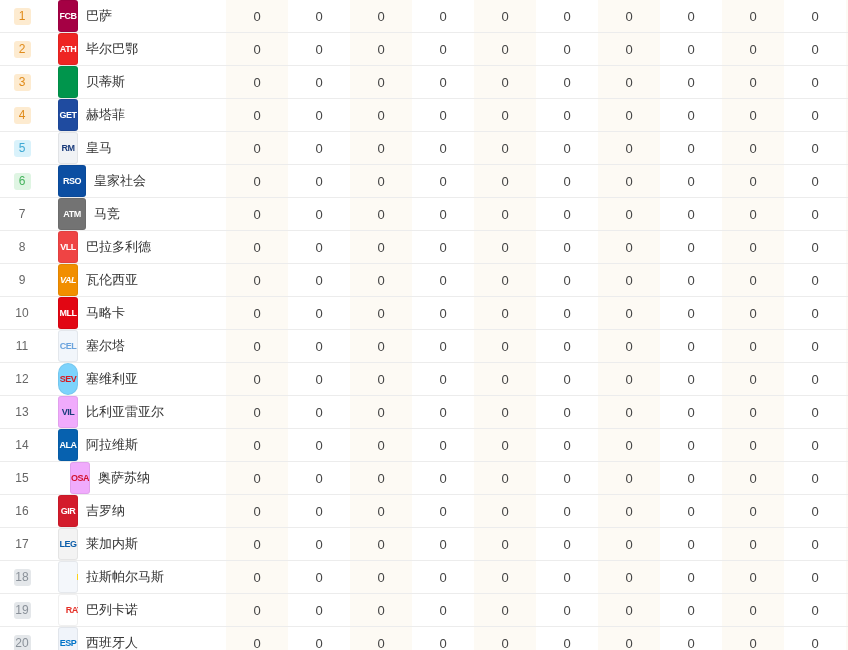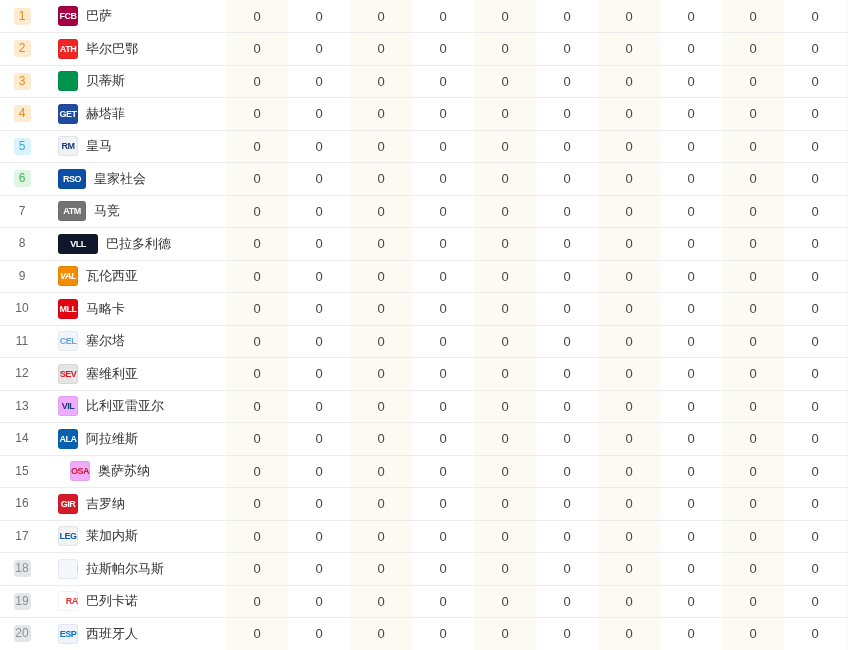--- a/index.html
+++ b/index.html
@@ -71,21 +71,21 @@
     text-align: left;
   }
   .team-wrap {
     display: flex;
     align-items: center;
     gap: 8px;
     padding-left: 14px;
   }
   .crest {
     width: 20px;
-    height: 20px;
+    height: 32px;
     flex: 0 0 20px;
     border-radius: 3px;
     position: relative;
     overflow: hidden;
     box-shadow: inset 0 0 0 1px rgba(0,0,0,0.06);
   }
   .crest .inner {
     position: absolute;
     left: 50%;
     top: 50%;
@@ -270,21 +270,21 @@
         <td class="stat alt">0</td>
         <td class="stat plain">0</td>
         <td class="stat alt">0</td>
         <td class="stat plain">0</td>
         <td class="stat alt">0</td>
       </tr>
       <tr>
         <td class="rank"><span class="rank-box c-none">8</span></td>
         <td class="team">
           <div class="team-wrap">
-            <span class="crest" style="background: #0f172a; padding-left: 20px;">
+            <span class="crest" style="background: #ef4444;">
               <span class="inner" style="color: rgb(255, 255, 255);">VLL</span>
             </span>
             <span class="team-name">巴拉多利德</span>
           </div>
         </td>
         <td class="stat alt">0</td>
         <td class="stat plain">0</td>
         <td class="stat alt">0</td>
         <td class="stat plain">0</td>
         <td class="stat alt">0</td>
@@ -358,21 +358,21 @@
         <td class="stat alt">0</td>
         <td class="stat plain">0</td>
         <td class="stat alt">0</td>
         <td class="stat plain">0</td>
         <td class="stat alt">0</td>
       </tr>
       <tr>
         <td class="rank"><span class="rank-box c-none">12</span></td>
         <td class="team">
           <div class="team-wrap">
-            <span class="crest" style="background: #e5e5e5;">
+            <span class="crest" style="background: #7dd3fc; border-radius: 10px;">
               <span class="inner" style="color: rgb(216, 25, 32);">SEV</span>
             </span>
             <span class="team-name">塞维利亚</span>
           </div>
         </td>
         <td class="stat alt">0</td>
         <td class="stat plain">0</td>
         <td class="stat alt">0</td>
         <td class="stat plain">0</td>
         <td class="stat alt">0</td>

